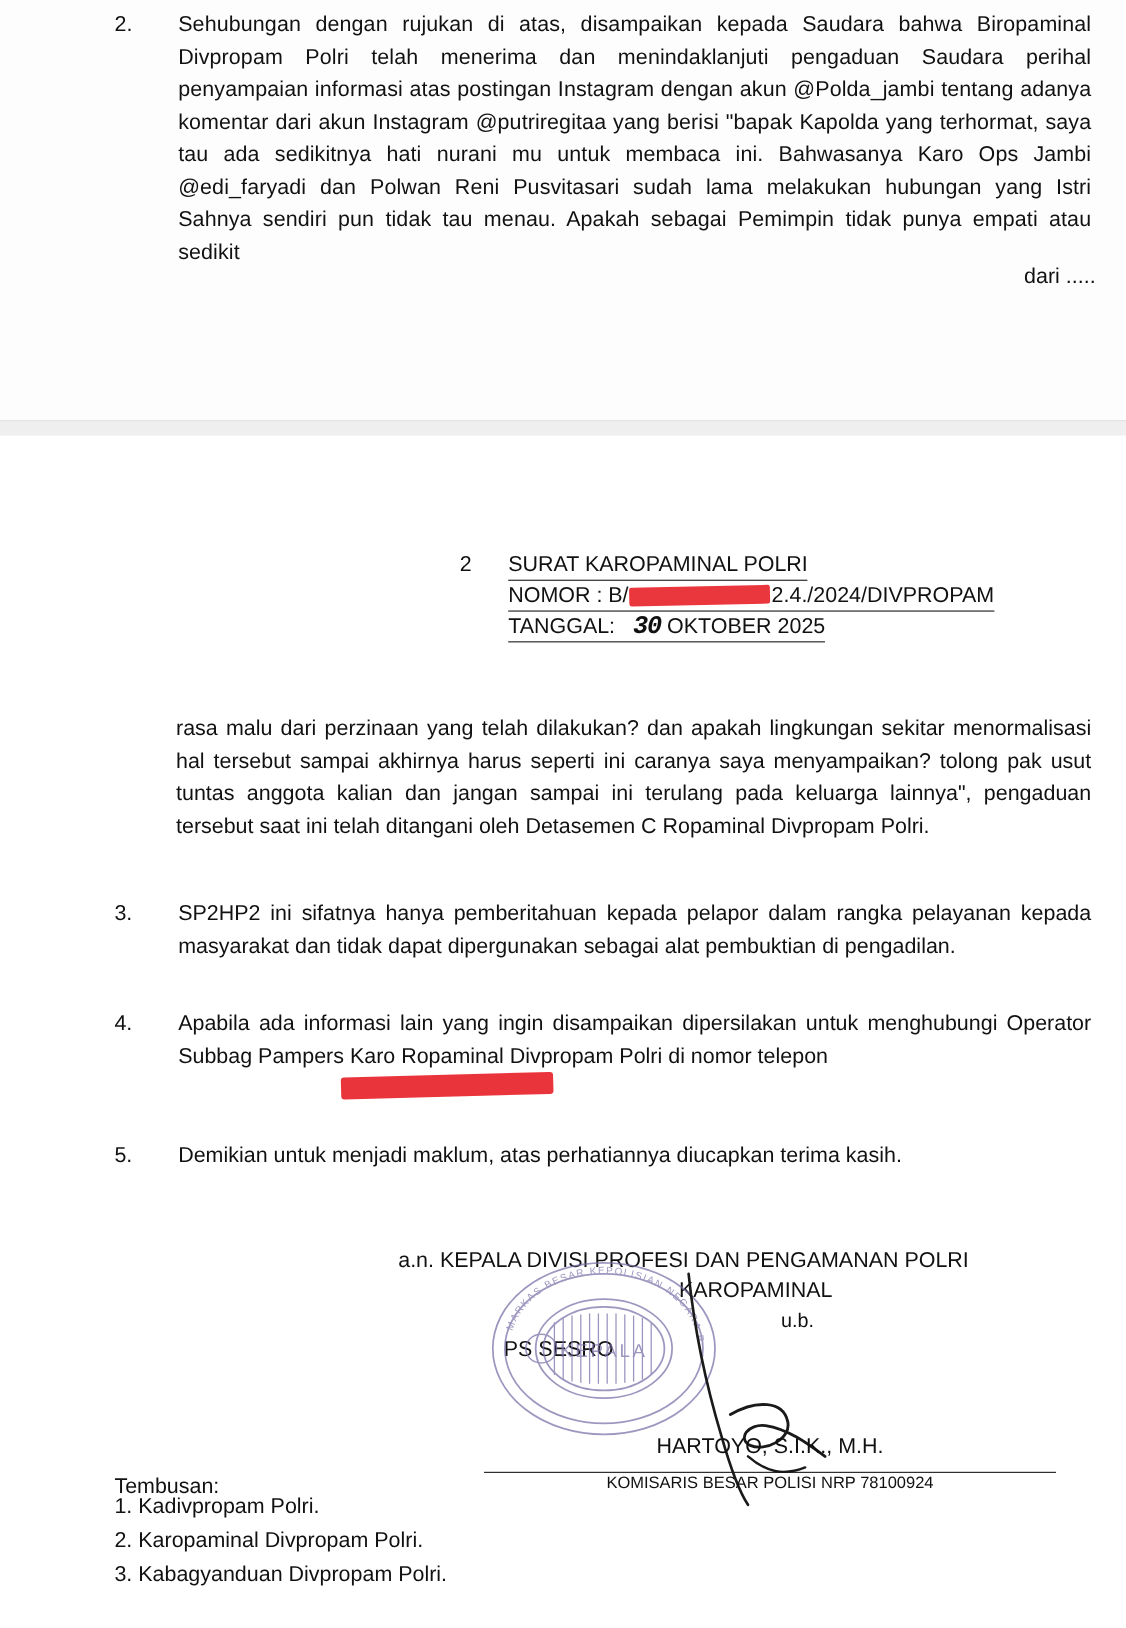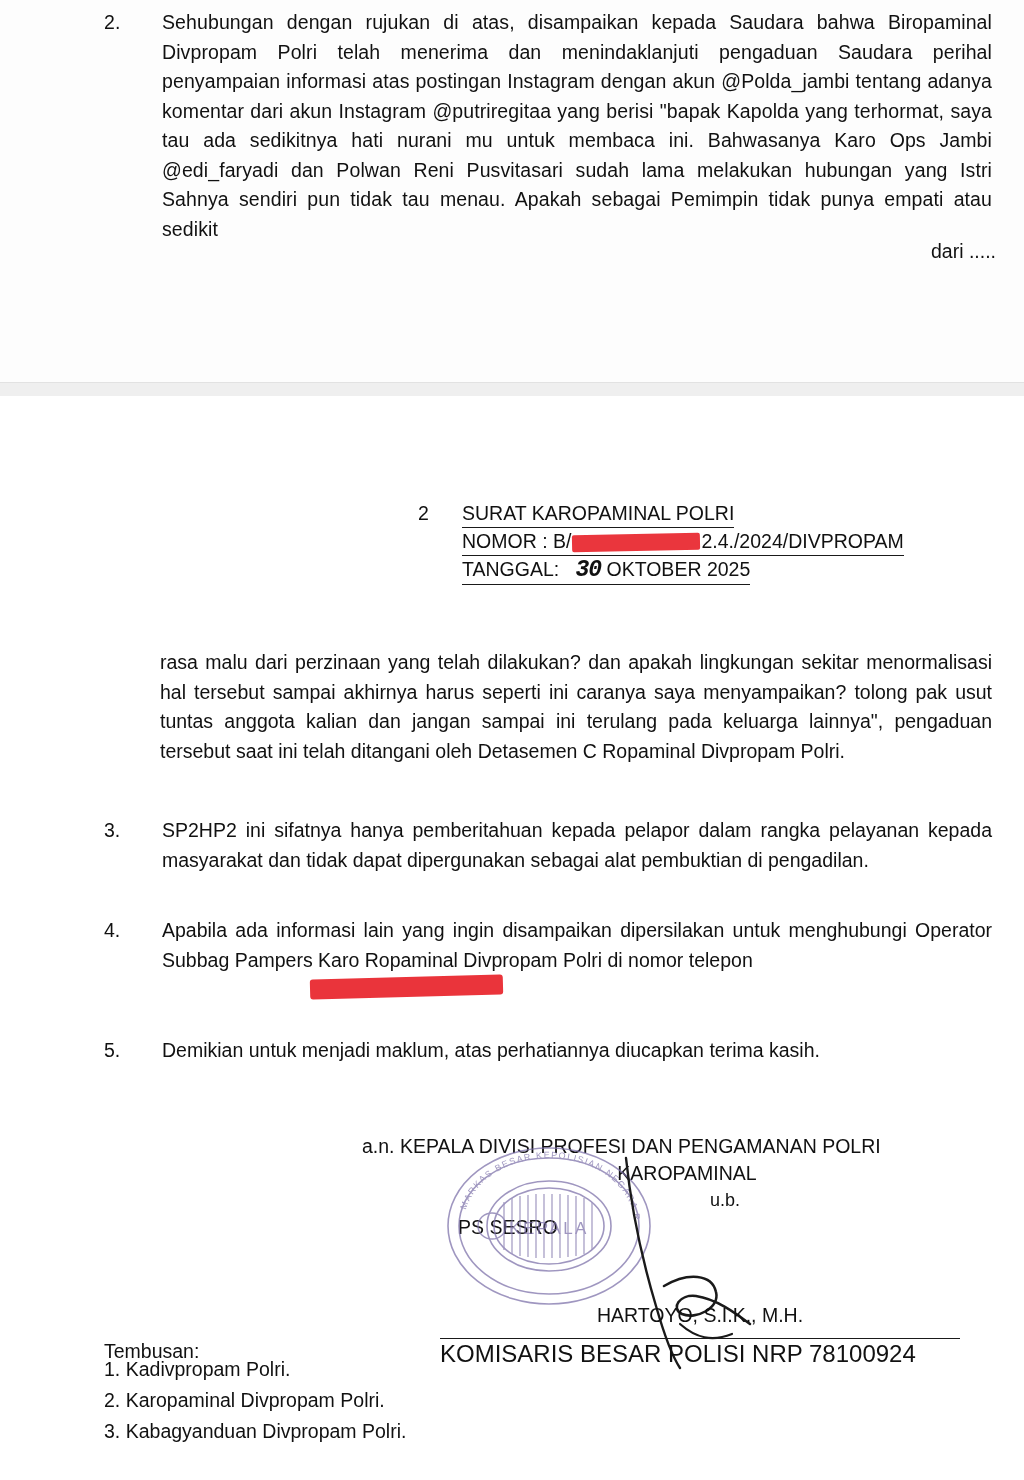--- a/index.html
+++ b/index.html
@@ -208,21 +208,22 @@
     top: 908px;
     width: 520px;
     text-align: center;
     font-size: 19.5px;
   }
   .signer-rank {
     position: absolute;
     left: 440px;
     top: 944px;
     width: 520px;
-    font-size: 24px;
+    text-align: center;
+    font-size: 15px;
   }
 
   
   .tembusan-title {
     position: absolute;
     left: 104px;
     top: 908px;
     font-size: 19.5px;
     margin-top: 36px;
   }

